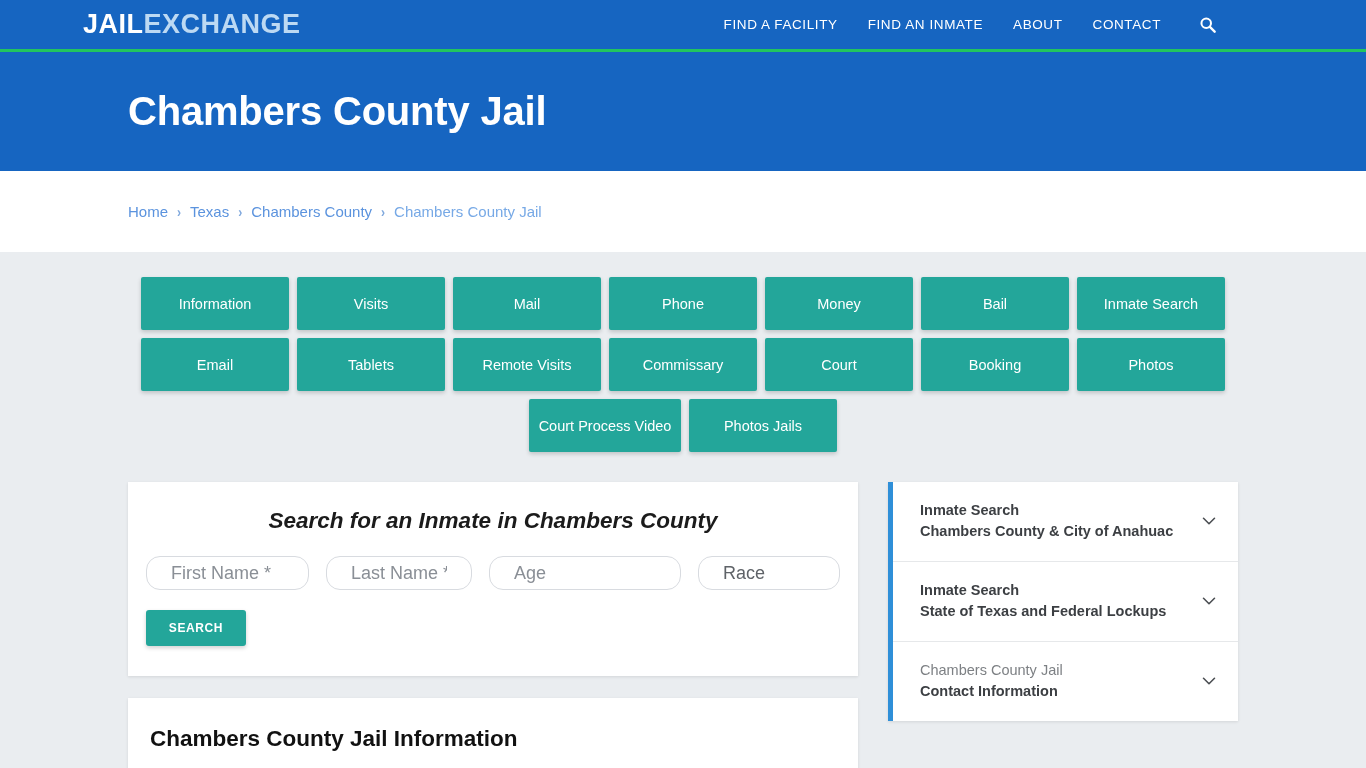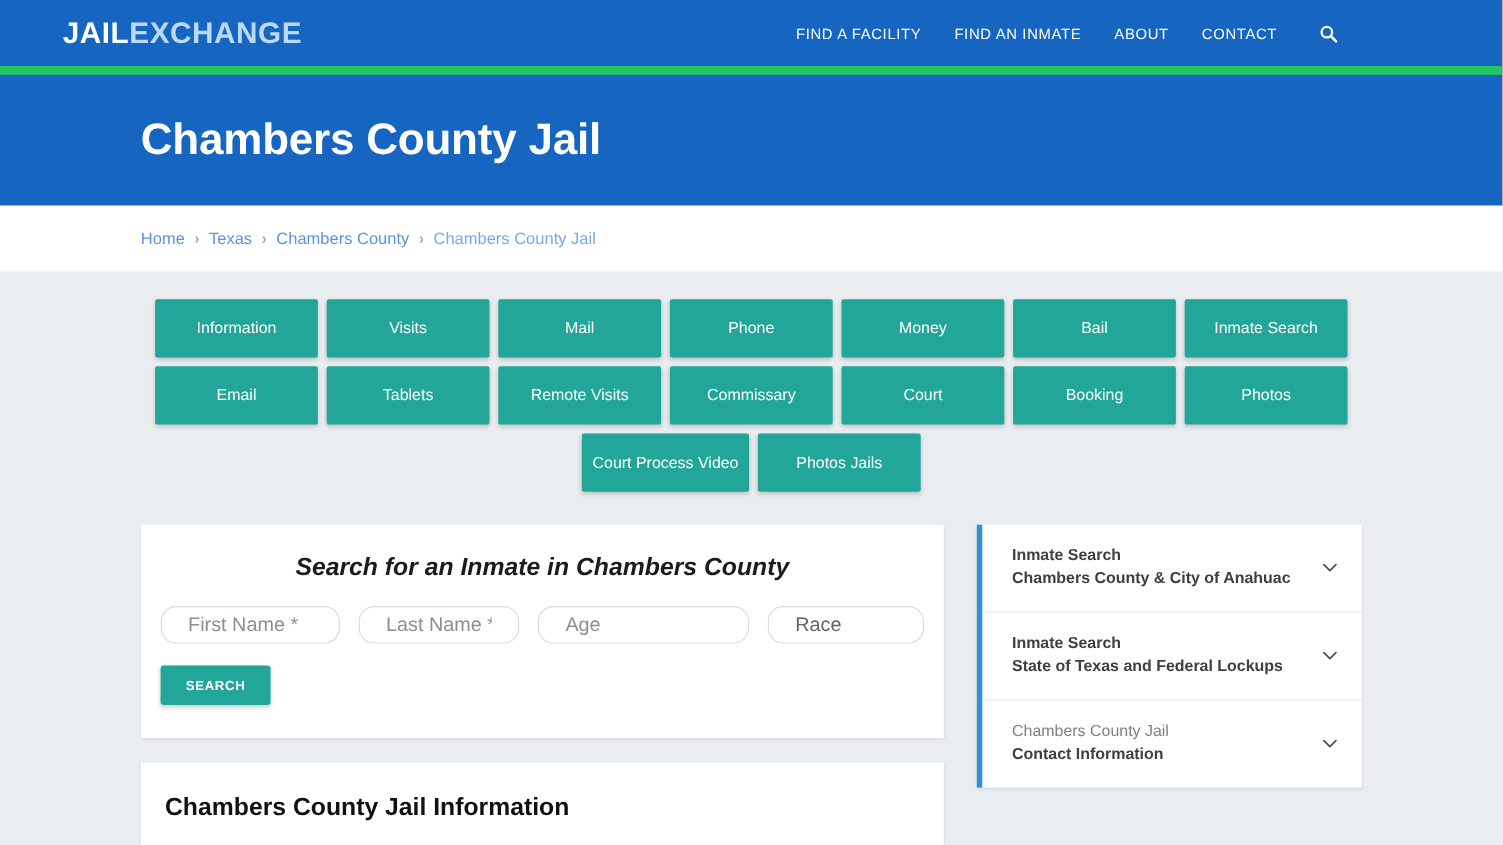--- a/index.html
+++ b/index.html
@@ -6,26 +6,26 @@
   html, body {
     width: 1366px;
     height: 768px;
     overflow: hidden;
     background: #eaedf0;
     font-family: "Liberation Sans", sans-serif;
   }
 
   
   .topbar {
-    height: 68px;
+    height: 52px;
     background: #1665c1;
-    border-bottom: 8px solid #22c55e;
-    display: flex;
-    align-items: center;
-    padding: 0 150px 0 57px;
+    border-bottom: 3px solid #22c55e;
+    display: flex;
+    align-items: center;
+    padding: 0 150px 0 83px;
     position: relative;
   }
   .logo {
     font-size: 27px;
     font-weight: bold;
     letter-spacing: 0.5px;
     line-height: 1;
     white-space: nowrap;
     cursor: pointer;
   }
@@ -62,21 +62,21 @@
   }
   .hero h1 {
     color: #ffffff;
     font-size: 40px;
     font-weight: bold;
     letter-spacing: -0.2px;
   }
 
   
   .breadcrumb-wrap {
-    height: 60px;
+    height: 81px;
     background: #ffffff;
     display: flex;
     align-items: center;
     padding: 0 128px;
   }
   .breadcrumb {
     display: flex;
     align-items: center;
     font-size: 15px;
     color: #5a8fd8;

